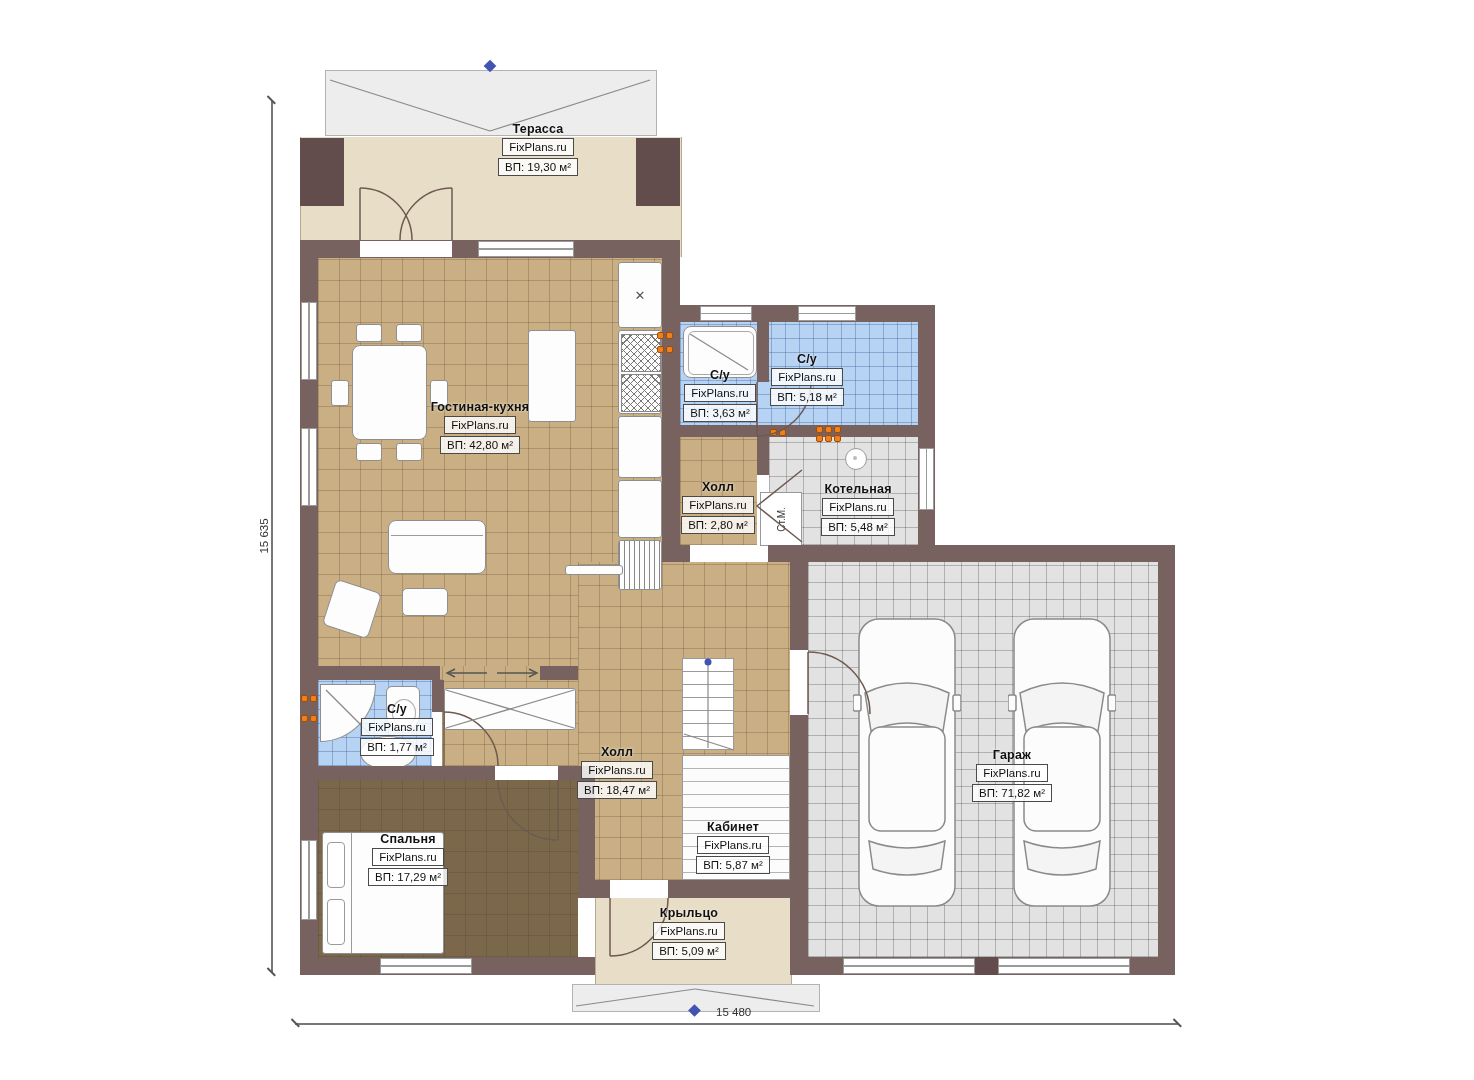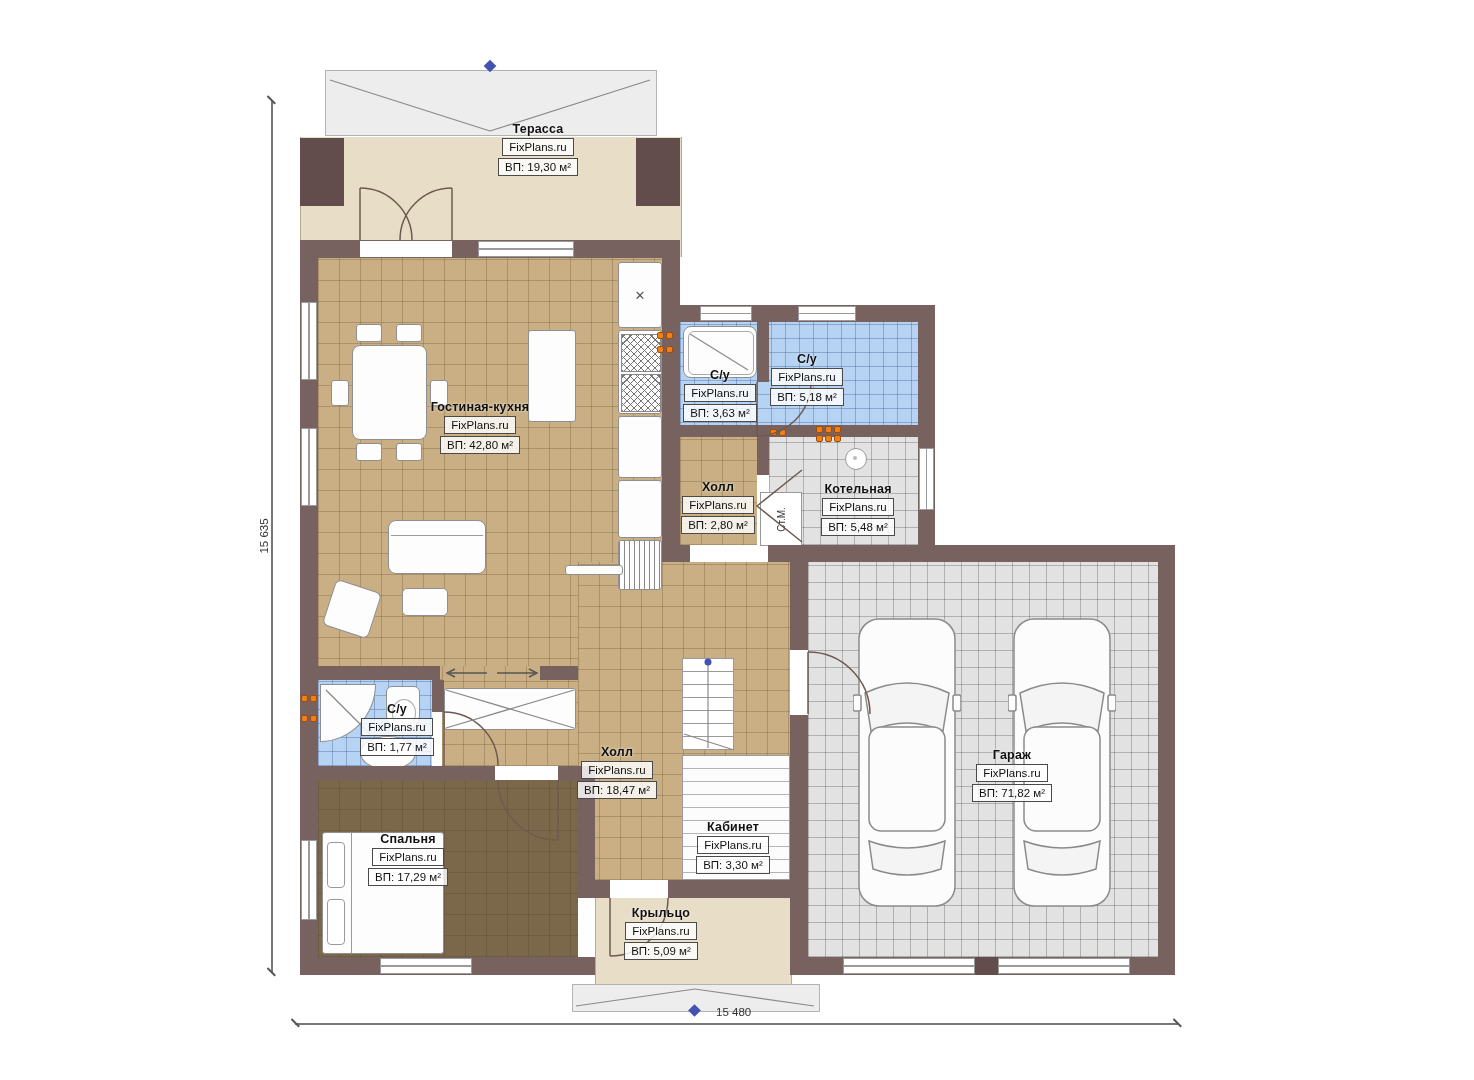--- a/index.html
+++ b/index.html
@@ -312,28 +312,28 @@
     <div class="row"><span class="bx">ВП: 1,77 м²</span></div>
   </div>
   <div class="rl" style="left:570px;top:745px;width:94px;">
     <div class="nm">Холл</div>
     <div class="row"><span class="bx">FixPlans.ru</span></div>
     <div class="row"><span class="bx">ВП: 18,47 м²</span></div>
   </div>
   <div class="rl" style="left:684px;top:820px;width:98px;">
     <div class="nm">Кабинет</div>
     <div class="row"><span class="bx">FixPlans.ru</span></div>
-    <div class="row"><span class="bx">ВП: 3,30 м²</span></div>
+    <div class="row"><span class="bx">ВП: 5,87 м²</span></div>
   </div>
   <div class="rl" style="left:356px;top:832px;width:104px;">
     <div class="nm">Спальня</div>
     <div class="row"><span class="bx">FixPlans.ru</span></div>
     <div class="row"><span class="bx">ВП: 17,29 м²</span></div>
   </div>
-  <div class="rl" style="left:612px;top:906px;width:98px;">
+  <div class="rl" style="left:640px;top:906px;width:98px;">
     <div class="nm">Крыльцо</div>
     <div class="row"><span class="bx">FixPlans.ru</span></div>
     <div class="row"><span class="bx">ВП: 5,09 м²</span></div>
   </div>
   <div class="rl" style="left:962px;top:748px;width:100px;">
     <div class="nm">Гараж</div>
     <div class="row"><span class="bx">FixPlans.ru</span></div>
     <div class="row"><span class="bx">ВП: 71,82 м²</span></div>
   </div>
 

